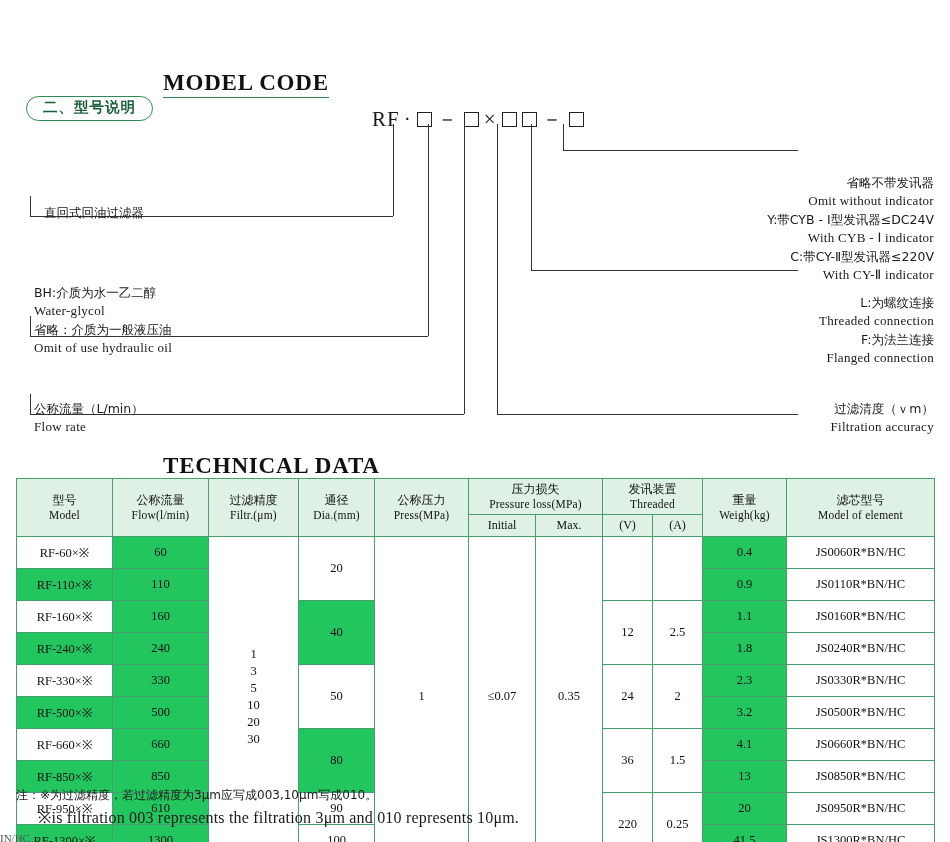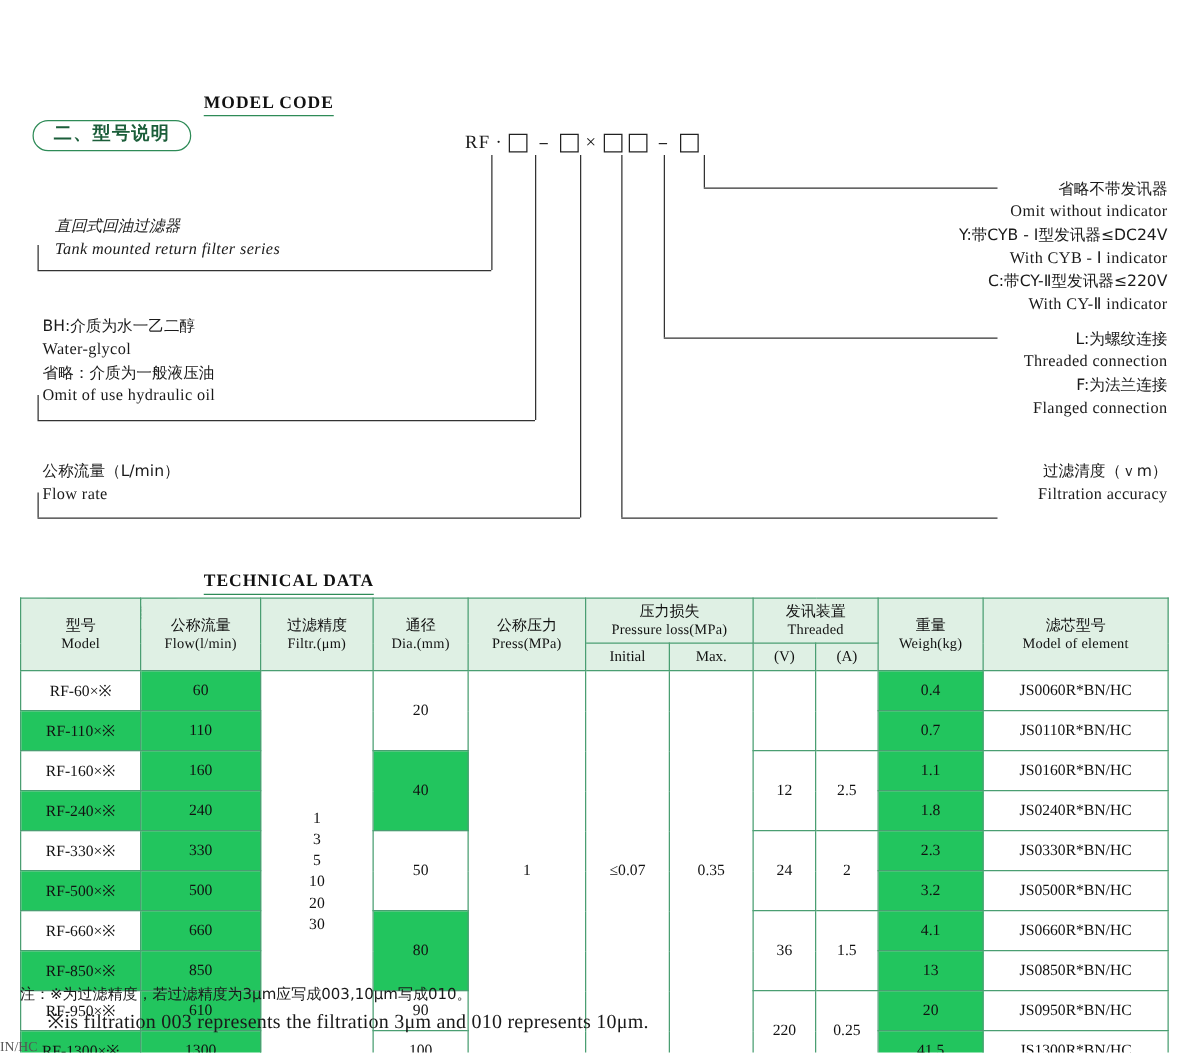--- a/index.html
+++ b/index.html
@@ -36,36 +36,36 @@
     font-size: 14.5px;
     font-weight: bold;
     color: #1b5e3a;
     letter-spacing: 1px;
     line-height: 1.1;
     white-space: nowrap;
     margin-top: 48px;
   }
   .eng-title {
     font-family: "Liberation Serif", serif;
-    font-size: 14px;
+    font-size: 23px;
     font-weight: bold;
     letter-spacing: 0.8px;
     color: #111;
     border-bottom: 1.6px solid #2e8b57;
     padding-bottom: 1px;
     white-space: nowrap;
   }
 
   
   .formula {
     position: absolute;
     left: 372px;
     top: 105px;
     font-family: "Liberation Serif", serif;
-    font-size: 15px;
+    font-size: 21px;
     letter-spacing: 1px;
     display: flex;
     align-items: center;
     gap: 3px;
     white-space: nowrap;
   }
   .box {
     display: inline-block;
     width: 13px;
     height: 13px;
@@ -73,20 +73,21 @@
     margin: 0 1px;
   }
   .sep { padding: 0 1px; }
 
   
   .callout {
     position: absolute;
     font-size: 13px;
     line-height: 1.45;
     white-space: nowrap;
+    margin-top: 32px;
   }
   .callout .cn {
     font-family: "DejaVu Sans", sans-serif;
     font-size: 12.5px;
   }
   .callout .en {
     font-family: "Liberation Serif", serif;
     font-size: 13px;
     letter-spacing: 0.3px;
   }
@@ -211,23 +212,22 @@
 
   <div class="ln lnv" style="left:464px; top:124px; height:290px;"></div>
   <div class="ln lnh" style="left:30px; top:414px; width:434px;"></div>
 
   <div class="ln lnv" style="left:30px; top:216px; height:0px;"></div>
   <div class="ln lnv" style="left:30px; top:336px; height:0px;"></div>
   <div class="ln lnv" style="left:30px; top:196px; height:20px;"></div>
   <div class="ln lnv" style="left:30px; top:316px; height:20px;"></div>
   <div class="ln lnv" style="left:30px; top:394px; height:20px;"></div>
 
-  <div class="callout" style="left:44px; top:172px;font-style:italic;">
+  <div class="callout" style="left:44px; top:172px;">
     <div class="cn">直回式回油过滤器</div>
-    <div class="en">Tank mounted return filter series</div>
   </div>
 
   <div class="callout" style="left:34px; top:252px;">
     <div class="cn">BH:介质为水一乙二醇</div>
     <div class="en">Water-glycol</div>
     <div class="cn">省略：介质为一般液压油</div>
     <div class="en">Omit of use hydraulic oil</div>
   </div>
 
   <div class="callout" style="left:34px; top:368px;">
@@ -341,21 +341,21 @@
           <td class="plain" rowspan="10">0.35</td>
           <td class="plain" rowspan="2"></td>
           <td class="plain" rowspan="2"></td>
           <td class="shade">0.4</td>
           <td class="plain">JS0060R*BN/HC</td>
         </tr>
 
         <tr>
           <td class="shade">RF-110×※</td>
           <td class="shade">110</td>
-          <td class="shade">0.7</td>
+          <td class="shade">0.9</td>
           <td class="plain">JS0110R*BN/HC</td>
         </tr>
 
         <tr>
           <td class="plain">RF-160×※</td>
           <td class="shade">160</td>
           <td class="shade" rowspan="2">40</td>
           <td class="plain" rowspan="2">12</td>
           <td class="plain" rowspan="2">2.5</td>
           <td class="shade">1.1</td>

